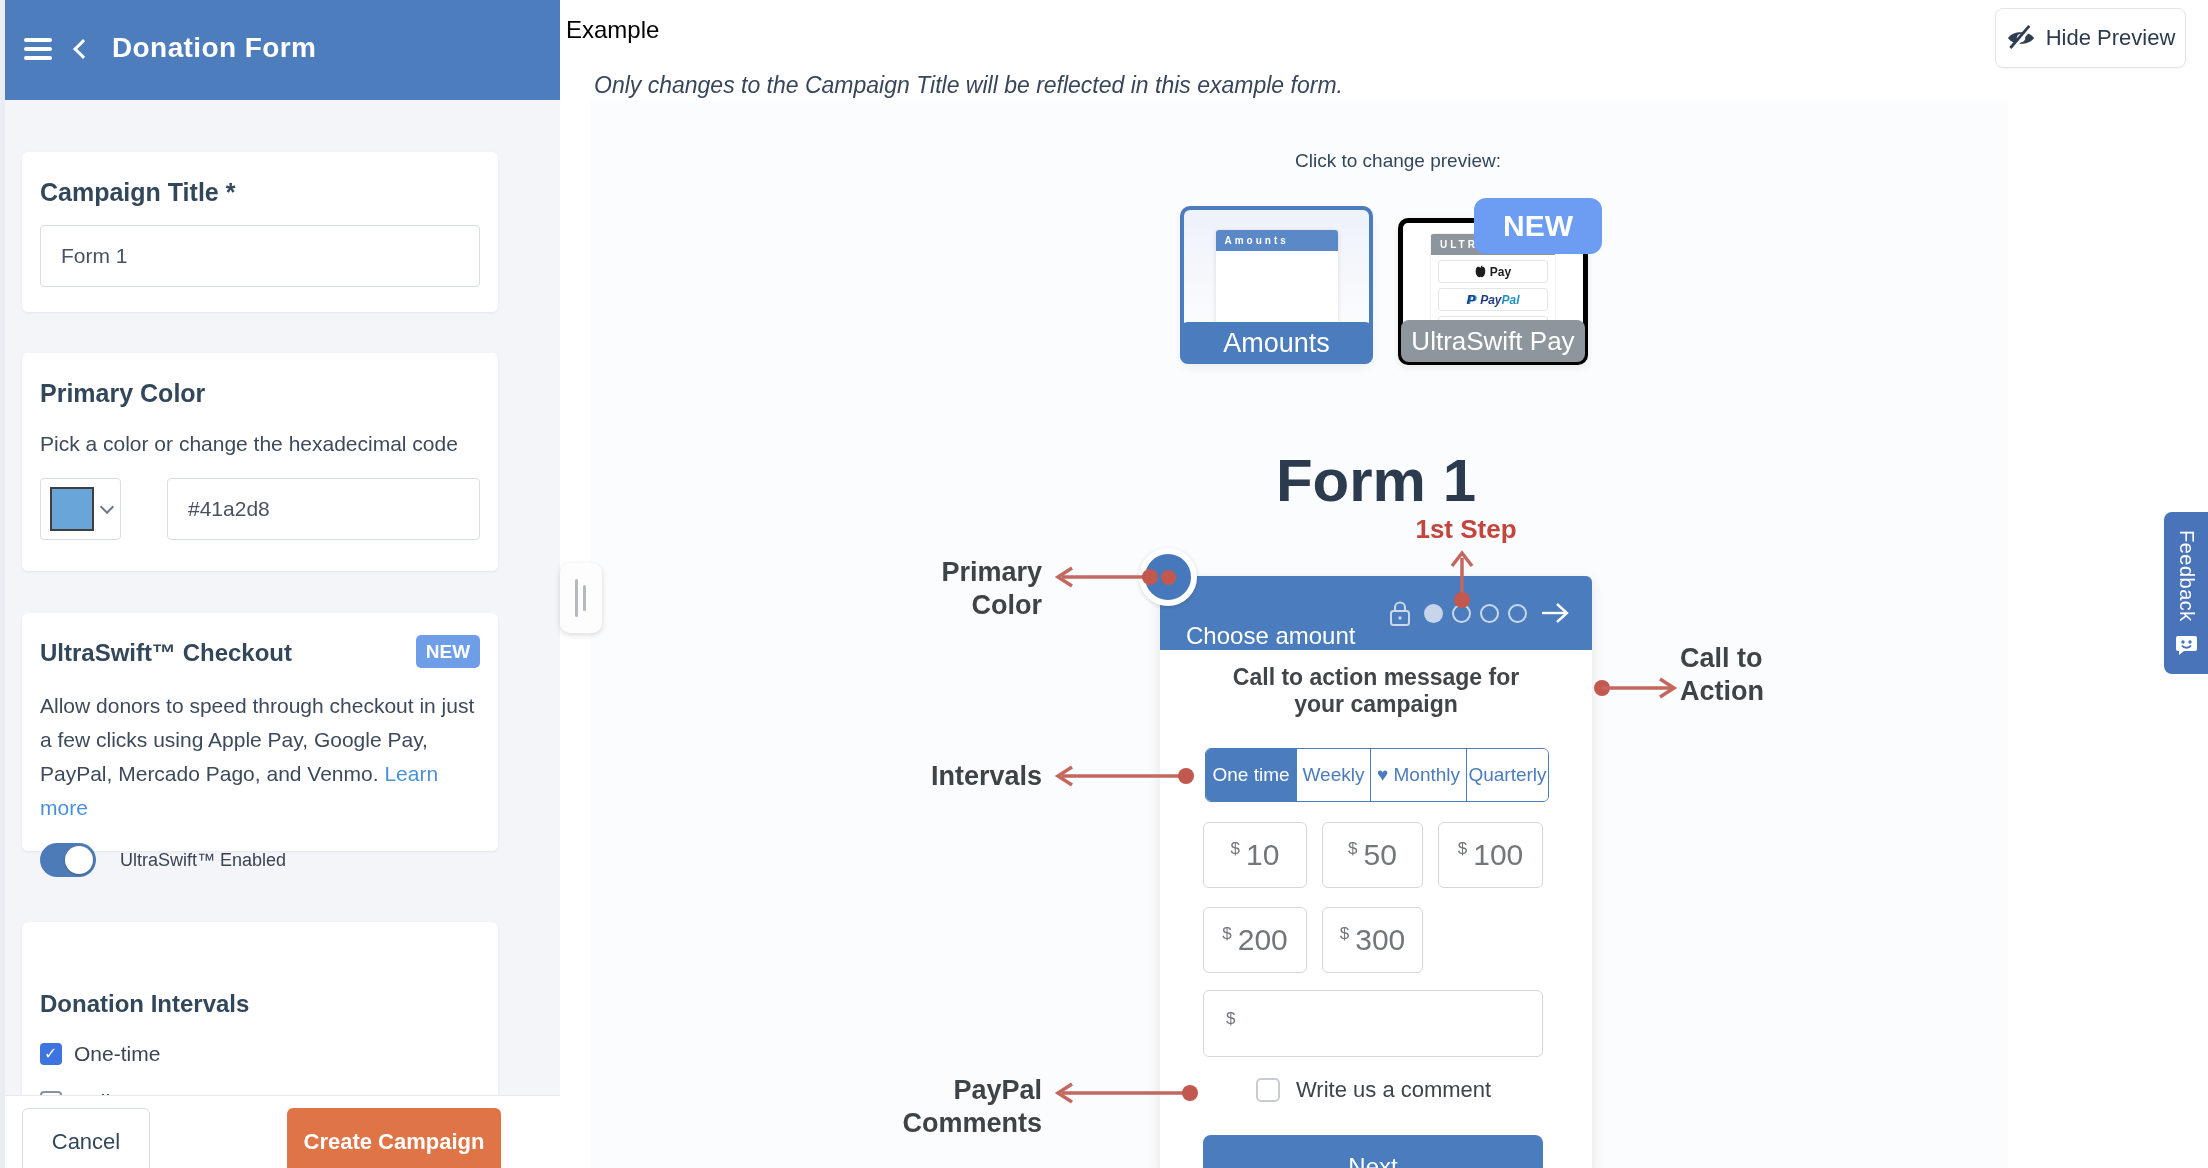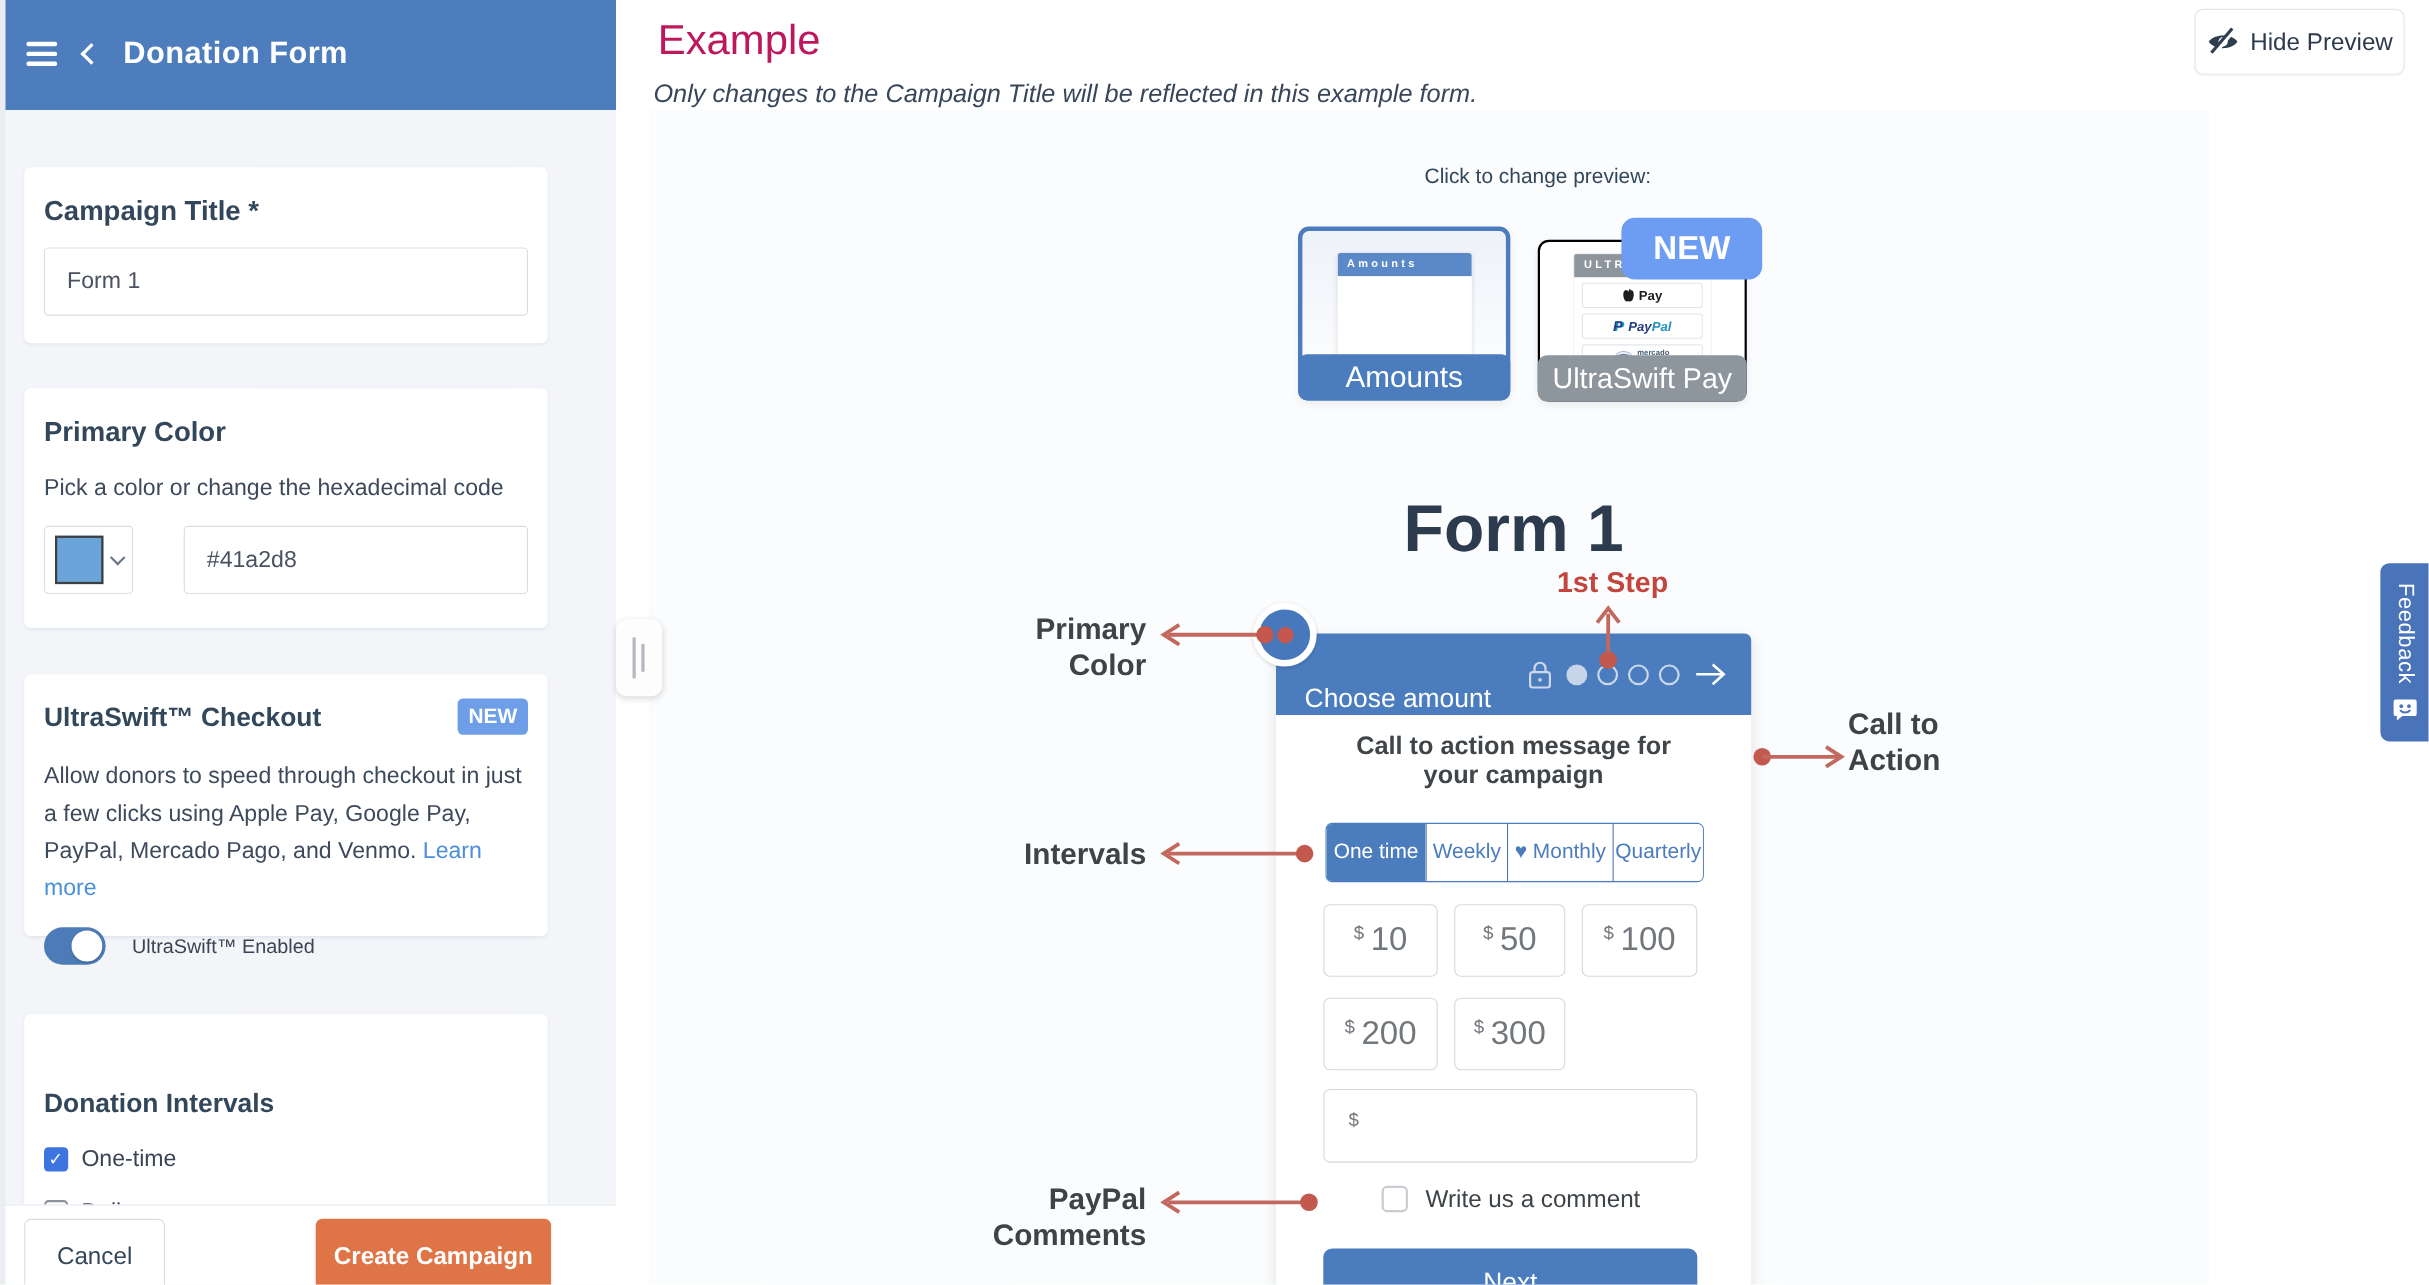--- a/index.html
+++ b/index.html
@@ -52,32 +52,32 @@
   .btn-cancel { position:absolute; left:22px; top:12px; width:128px; height:68px; background:#fff; border:1px solid #d8dde3; border-radius:6px; font-family:inherit; font-size:22px; color:#34465a; cursor:pointer; }
   .btn-create { position:absolute; left:287px; top:12px; width:214px; height:68px; background:#df7547; border:none; border-radius:6px; font-family:inherit; font-size:22px; font-weight:700; color:#fff; cursor:pointer; }
 
   .divider-handle { position:absolute; left:560px; top:563px; width:42px; height:70px; background:#fdfdfe; border-radius:10px; box-shadow:0 2px 6px rgba(0,0,0,.14); z-index:4; cursor:ew-resize; }
   .divider-handle i { position:absolute; width:3px; background:#b6bac0; border-radius:2px; }
   .divider-handle i:first-child { left:15px; top:16px; height:38px; }
   .divider-handle i:last-child { left:23px; top:22px; height:26px; }
 
   
   .preview-band { position:absolute; left:590px; top:100px; width:1418px; height:1068px; background:#fbfcfd; }
-  .example-h { position:absolute; left:598px; top:16px; font-size:38px; font-weight:500; color:#be185d; }
+  .example-h { position:absolute; left:566px; top:16px; font-size:24px; font-weight:500; color:#000000; }
   .example-note { position:absolute; left:594px; top:72px; font-size:23px; font-style:italic; color:#38465a; }
 
   .btn-hide { position:absolute; left:1995px; top:8px; width:191px; height:60px; background:#fff; border:1px solid #e2e6ea; border-radius:8px; box-shadow:0 1px 2px rgba(0,0,0,.04); display:flex; align-items:center; justify-content:center; gap:10px; font-size:22px; color:#2c3a4d; cursor:pointer; }
 
   .click-label { position:absolute; left:1198px; top:150px; width:400px; text-align:center; font-size:19px; color:#33475b; }
 
   .pv-card-amounts { position:absolute; left:1180px; top:206px; width:193px; height:158px; border:4px solid #4b7cbd; border-radius:10px; background:linear-gradient(180deg,#eef2f9,#ffffff); cursor:pointer; box-shadow:0 4px 8px rgba(0,0,0,.06); }
   .mini-win { position:absolute; left:50%; transform:translateX(-50%); top:20px; width:122px; height:100px; background:#fff; border-radius:3px; box-shadow:0 1px 5px rgba(0,0,0,.12); overflow:hidden; }
   .mini-head { height:21px; background:#5b88c7; color:#fff; font-size:10px; font-weight:600; letter-spacing:3px; line-height:21px; padding-left:9px; }
   .pv-foot-blue { position:absolute; left:-4px; right:-4px; bottom:-4px; height:42px; background:#4b7cbd; border-radius:8px; color:#fff; font-size:27px; display:flex; align-items:center; justify-content:center; }
-  .pv-card-us { position:absolute; left:1398px; top:218px; width:190px; height:147px; border:2px solid #000000; border-radius:10px; background:#fff; cursor:pointer; box-shadow:0 3px 8px rgba(0,0,0,.07); }
+  .pv-card-us { position:absolute; left:1398px; top:218px; width:190px; height:147px; border:5px solid #000000; border-radius:10px; background:#fff; cursor:pointer; box-shadow:0 3px 8px rgba(0,0,0,.07); }
   .pv-card-us .mini-win { top:10px; width:126px; height:118px; box-shadow:none; border:1px solid #f0f2f4; }
   .mini-head.gray { background:#8d959d; }
   .chip { margin:5px 7px 0 7px; height:23px; border:1px solid #e3e6e9; border-radius:3px; background:#fff; display:flex; align-items:center; justify-content:center; gap:4px; }
   .chip .pay-txt { font-size:12px; font-weight:600; color:#1d1d1f; }
   .pp-word { font-size:12px; font-weight:700; font-style:italic; color:#253b80; }
   .pp-word b { color:#2790c3; }
   .pp-logo { font-size:13px; font-weight:800; font-style:italic; color:#253b80; text-shadow:1.5px 0 #179bd7; margin-right:1px; }
   .mp-txt { display:flex; flex-direction:column; line-height:7px; }
   .mp-txt span:first-child { font-size:7px; font-weight:700; color:#4a5e75; }
   .mp-txt span:last-child { font-size:7px; font-weight:700; color:#2d9cdb; }

